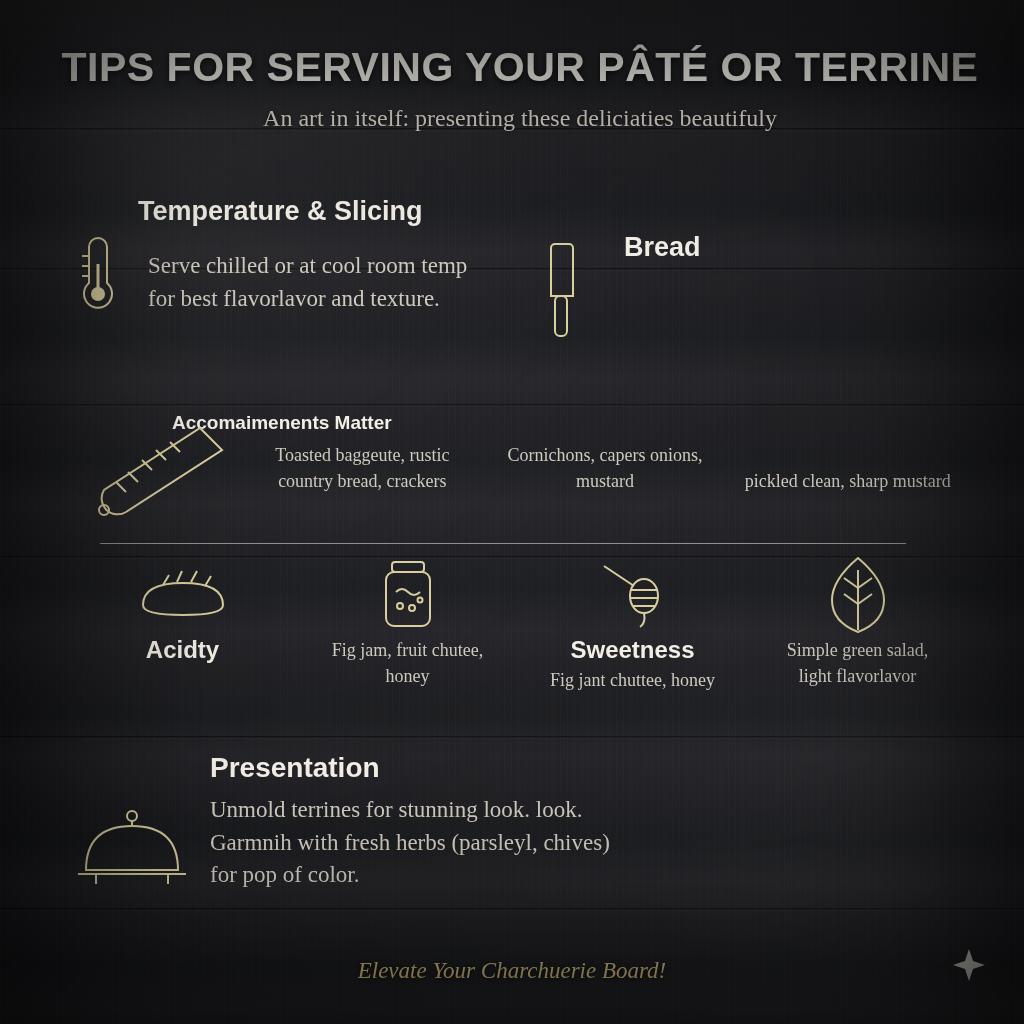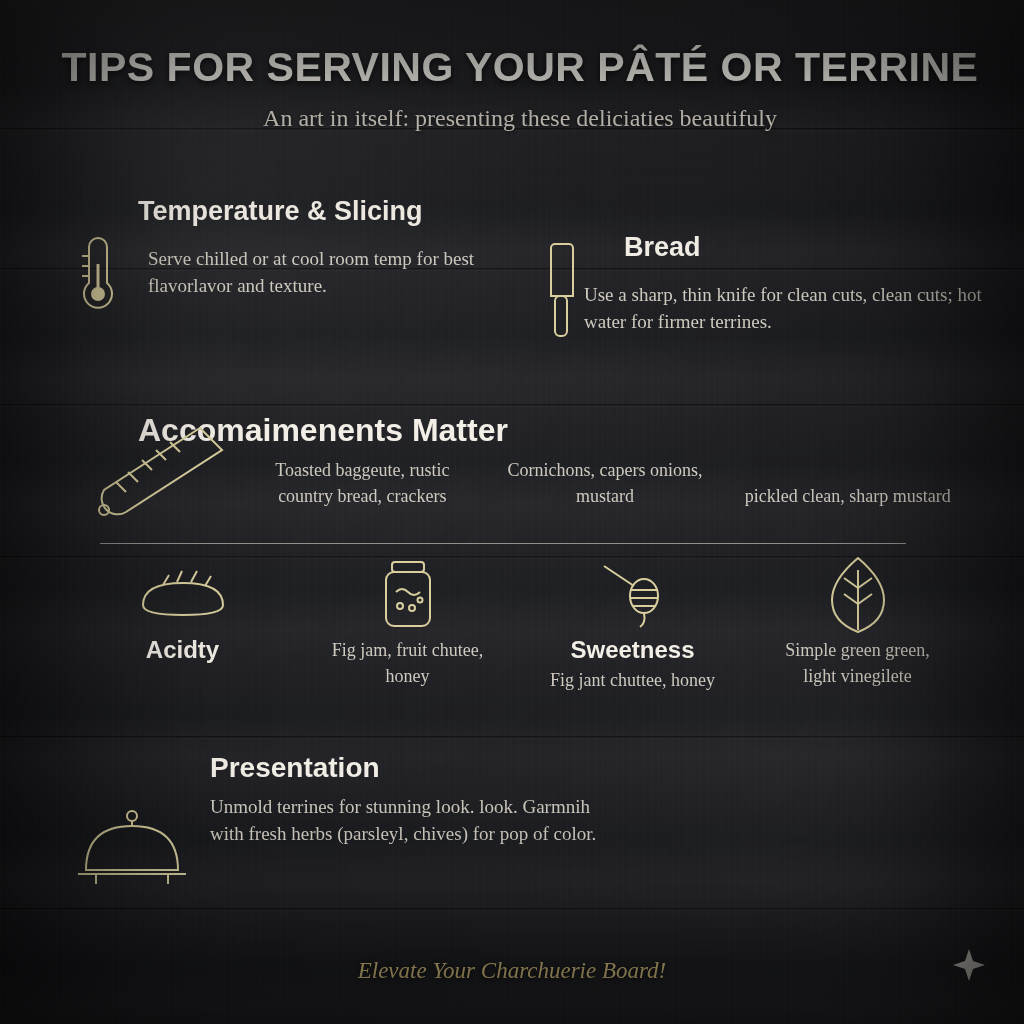--- a/index.html
+++ b/index.html
@@ -85,21 +85,21 @@
   
   .block { position: absolute; }
   .heading {
     font-family: "Liberation Sans", sans-serif;
     font-weight: bold;
     font-size: 27px;
     color: #f3efe7;
     margin: 0 0 8px 0;
   }
   .body-text {
-    font-size: 19px;
+    font-size: 23px;
     line-height: 1.42;
     color: #cfcabf;
   }
   .col-text {
     font-size: 18px;
     line-height: 1.45;
     color: #cfcabf;
     text-align: center;
   }
   .icon { color: #d9cf9e; }
@@ -111,21 +111,21 @@
   #row-temp .body-text { margin-left: 86px; width: 350px; }
   #icon-thermometer { position: absolute; top: 34px; left: 8px; }
 
   #row-bread { top: 232px; left: 528px; width: 470px; }
   #row-bread .heading { margin-left: 96px; }
   #row-bread .body-text { margin-left: 56px; width: 405px; }
   #icon-knife { position: absolute; top: 6px; left: 10px; }
 
   #row-accomp { top: 412px; left: 62px; width: 900px; }
   #icon-board { position: absolute; top: 8px; left: 20px; }
-  #row-accomp .heading { margin-left: 76px; font-size: 32px; }
+  #row-accomp .heading { margin-left: 110px; font-size: 19px; }
   .accomp-cols {
     display: flex;
     margin-left: 186px;
     margin-top: 8px;
     width: 714px;
     gap: 14px;
     align-items: flex-end;
   }
   .accomp-cols .col-text { flex: 1; }
 
@@ -218,21 +218,20 @@
   </div>
 
   <div class="block" id="row-bread">
     <span class="icon" id="icon-knife">
       <svg width="50" height="104" viewBox="0 0 50 104" fill="none" stroke="#d9cf9e" stroke-width="2">
         <path d="M17 6 h14 a4 4 0 0 1 4 4 v48 h-22 v-48 a4 4 0 0 1 4 -4 z"></path>
         <rect x="17" y="58" width="12" height="40" rx="5"></rect>
       </svg>
     </span>
     <h2 class="heading">Bread</h2>
-    <p class="body-text">Use a sharp, thin knife for clean cuts, clean cuts; hot water for firmer terrines.</p>
   </div>
 
   <div class="block" id="row-accomp">
     <span class="icon" id="icon-board">
       <svg width="150" height="110" viewBox="0 0 150 110" fill="none" stroke="#d9cf9e" stroke-width="2">
         <path d="M118 8 l22 22 -96 62 a16 16 0 0 1 -22 -22 z"></path>
         <circle cx="22" cy="90" r="5"></circle>
         <path d="M60 40 l10 10 M74 30 l10 10 M88 22 l10 10 M46 52 l10 10 M34 62 l10 10"></path>
       </svg>
     </span>
@@ -290,21 +289,21 @@
 
       <div class="quad-cell">
         <div class="quad-icon">
           <svg width="62" height="82" viewBox="0 0 62 82" fill="none" stroke="#d9cf9e" stroke-width="2">
             <path d="M31 4 q26 22 26 42 q0 22 -26 32 q-26 -10 -26 -32 q0 -20 26 -42 z"></path>
             <line x1="31" y1="16" x2="31" y2="76"></line>
             <path d="M31 34 l-14 -10 M31 34 l14 -10 M31 50 l-14 -10 M31 50 l14 -10"></path>
           </svg>
         </div>
         <div class="quad-label"></div>
-        <div class="quad-sub">Simple green green, light vinegilete</div>
+        <div class="quad-sub">Simple green salad, light flavorlavor</div>
       </div>
 
     </div>
   </div>
 
   <div class="block" id="row-presentation">
     <span class="icon" id="icon-cloche">
       <svg width="120" height="92" viewBox="0 0 120 92" fill="none" stroke="#d9cf9e" stroke-width="2">
         <circle cx="60" cy="12" r="5"></circle>
         <path d="M60 17 v6"></path>

